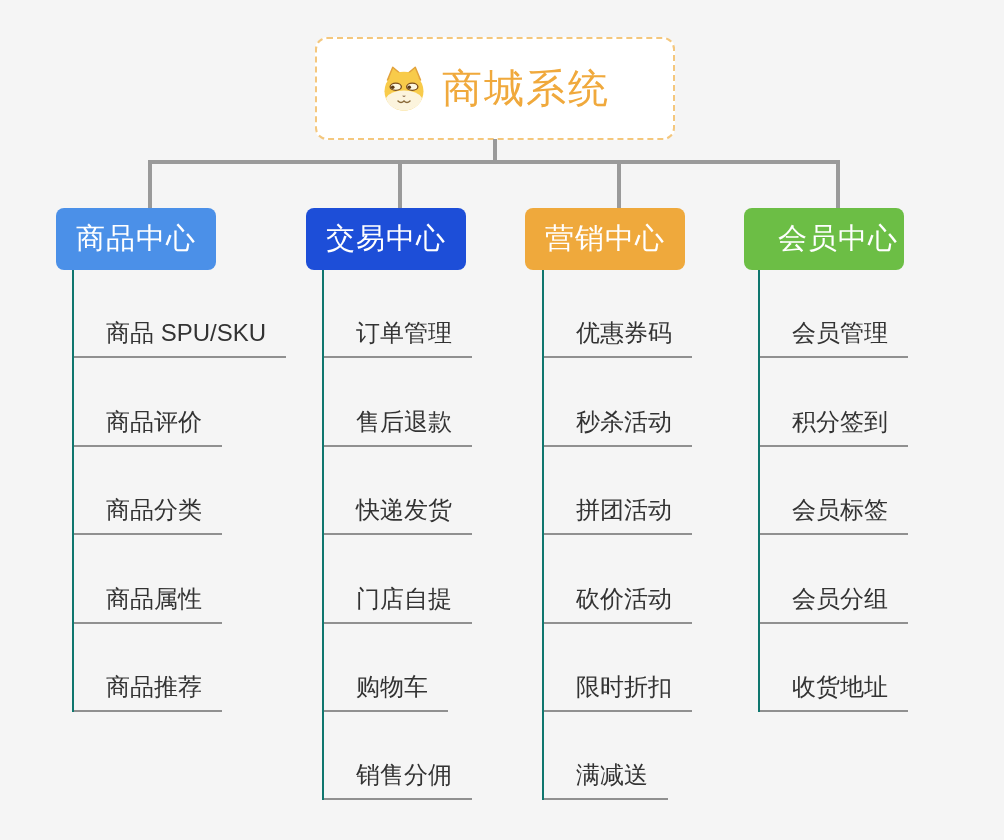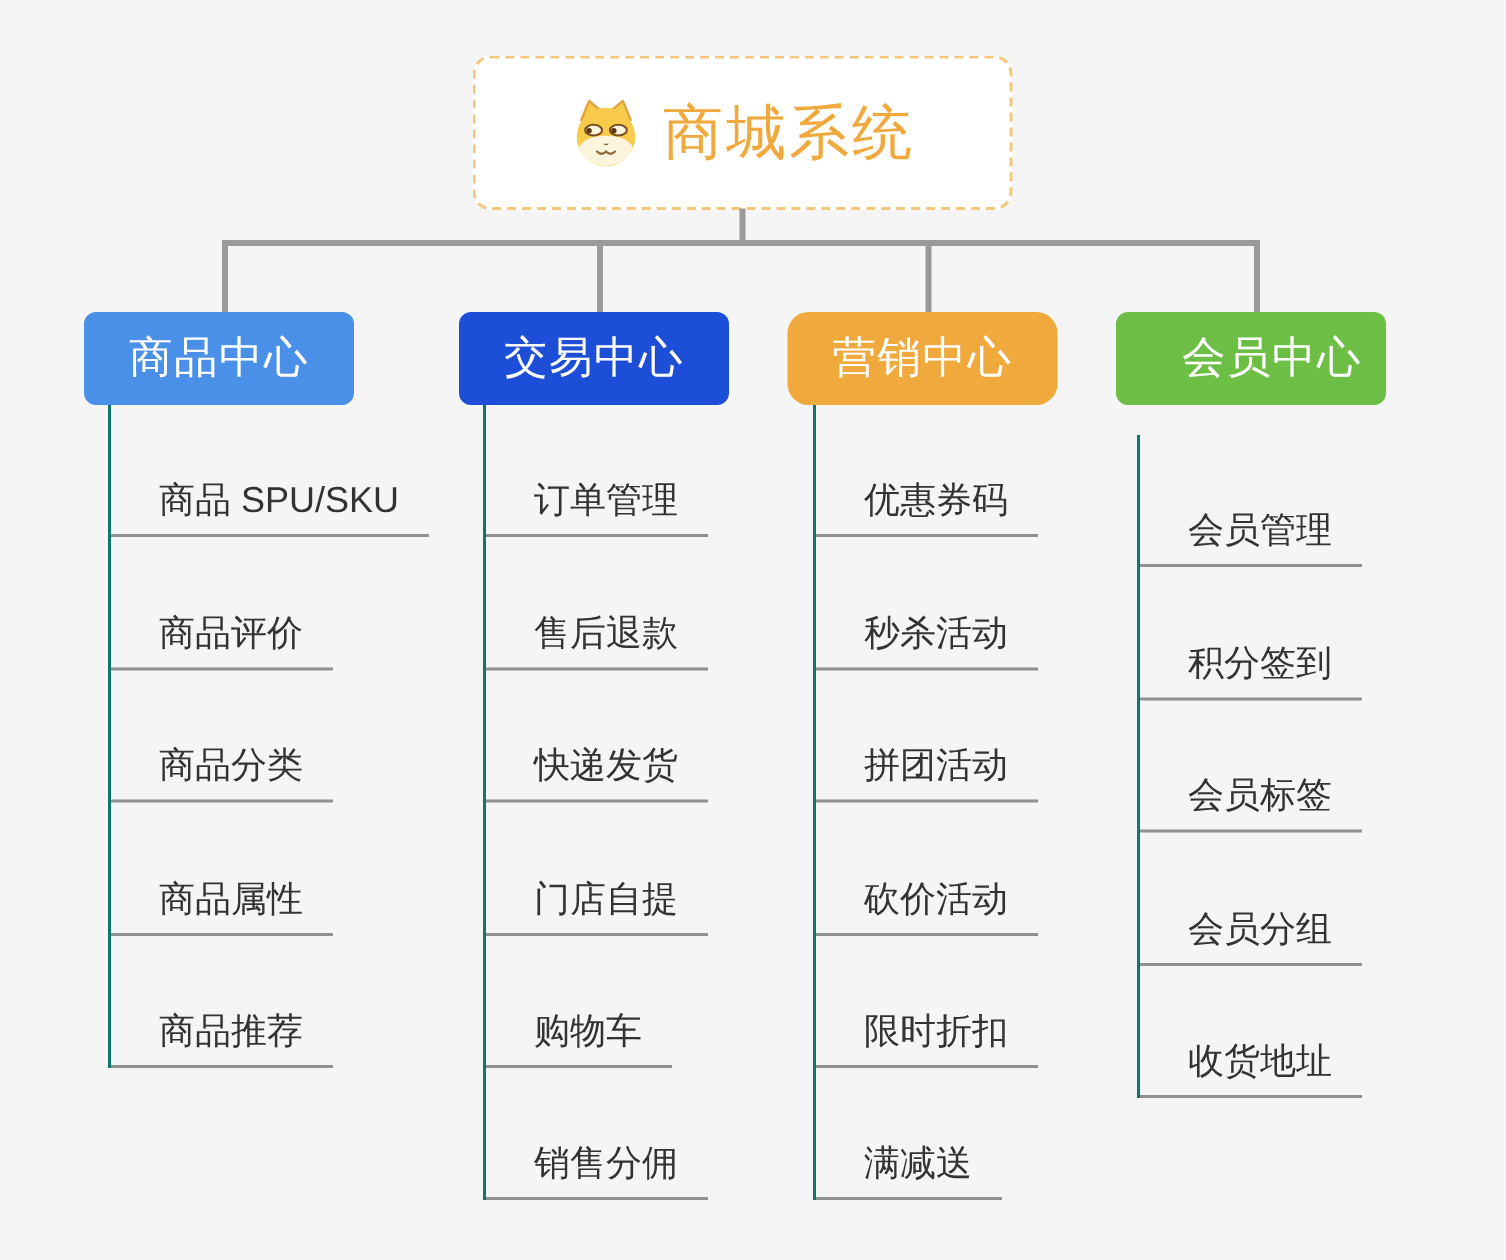--- a/index.html
+++ b/index.html
@@ -41,21 +41,21 @@
   .drop  { top: 162px; width: 4px; height: 48px; }
   .drop-1 { left: 148px; }
   .drop-2 { left: 398px; }
   .drop-3 { left: 617px; }
   .drop-4 { left: 836px; }
 
   
   .branch-box {
     position: absolute;
     top: 208px;
-    width: 180px; height: 62px;
+    width: 160px; height: 62px;
     border-radius: 8px;
     display: flex;
     align-items: center;
     justify-content: center;
     color: #ffffff;
     font-size: 29px;
     letter-spacing: 1px;
     cursor: pointer;
   }
   .b1 { left: 56px; }
@@ -66,21 +66,21 @@
   
   .leaf-col {
     position: absolute;
     top: 270px;
     width: 246px;
     border-left: 2px solid #0f766e;
   }
   .c1 { left: 72px; }
   .c2 { left: 322px; }
   .c3 { left: 542px; }
-  .c4 { left: 758px; margin-top: 20px; }
+  .c4 { left: 758px; }
   .leaf-row {
     height: 88.4px;
     display: flex;
     align-items: flex-end;
   }
   .leaf {
     display: inline-block;
     padding: 0 20px 7px 32px;
     border-bottom: 2px solid #909090;
     font-size: 24px;
@@ -118,21 +118,21 @@
   <div class="connector drop drop-2"></div>
   <div class="connector drop drop-3"></div>
   <div class="connector drop drop-4"></div>
 
   <div class="branch-box b1" style="background-color: rgb(75, 144, 232);">
     <span>商品中心</span>
   </div>
   <div class="branch-box b2" style="background-color: #1d4ed8;">
     <span>交易中心</span>
   </div>
-  <div class="branch-box b3" style="background-color: rgb(239, 169, 60); border-radius: 14px;">
+  <div class="branch-box b3" style="background-color: rgb(239, 169, 60);">
     <span>营销中心</span>
   </div>
   <div class="branch-box b4" style="background-color: rgb(108, 190, 69); padding-left: 28px;">
     <span>会员中心</span>
   </div>
 
   <div class="leaf-col c1">
     <div class="leaf-row">
         <span class="leaf">商品 SPU/SKU</span>
       </div>

